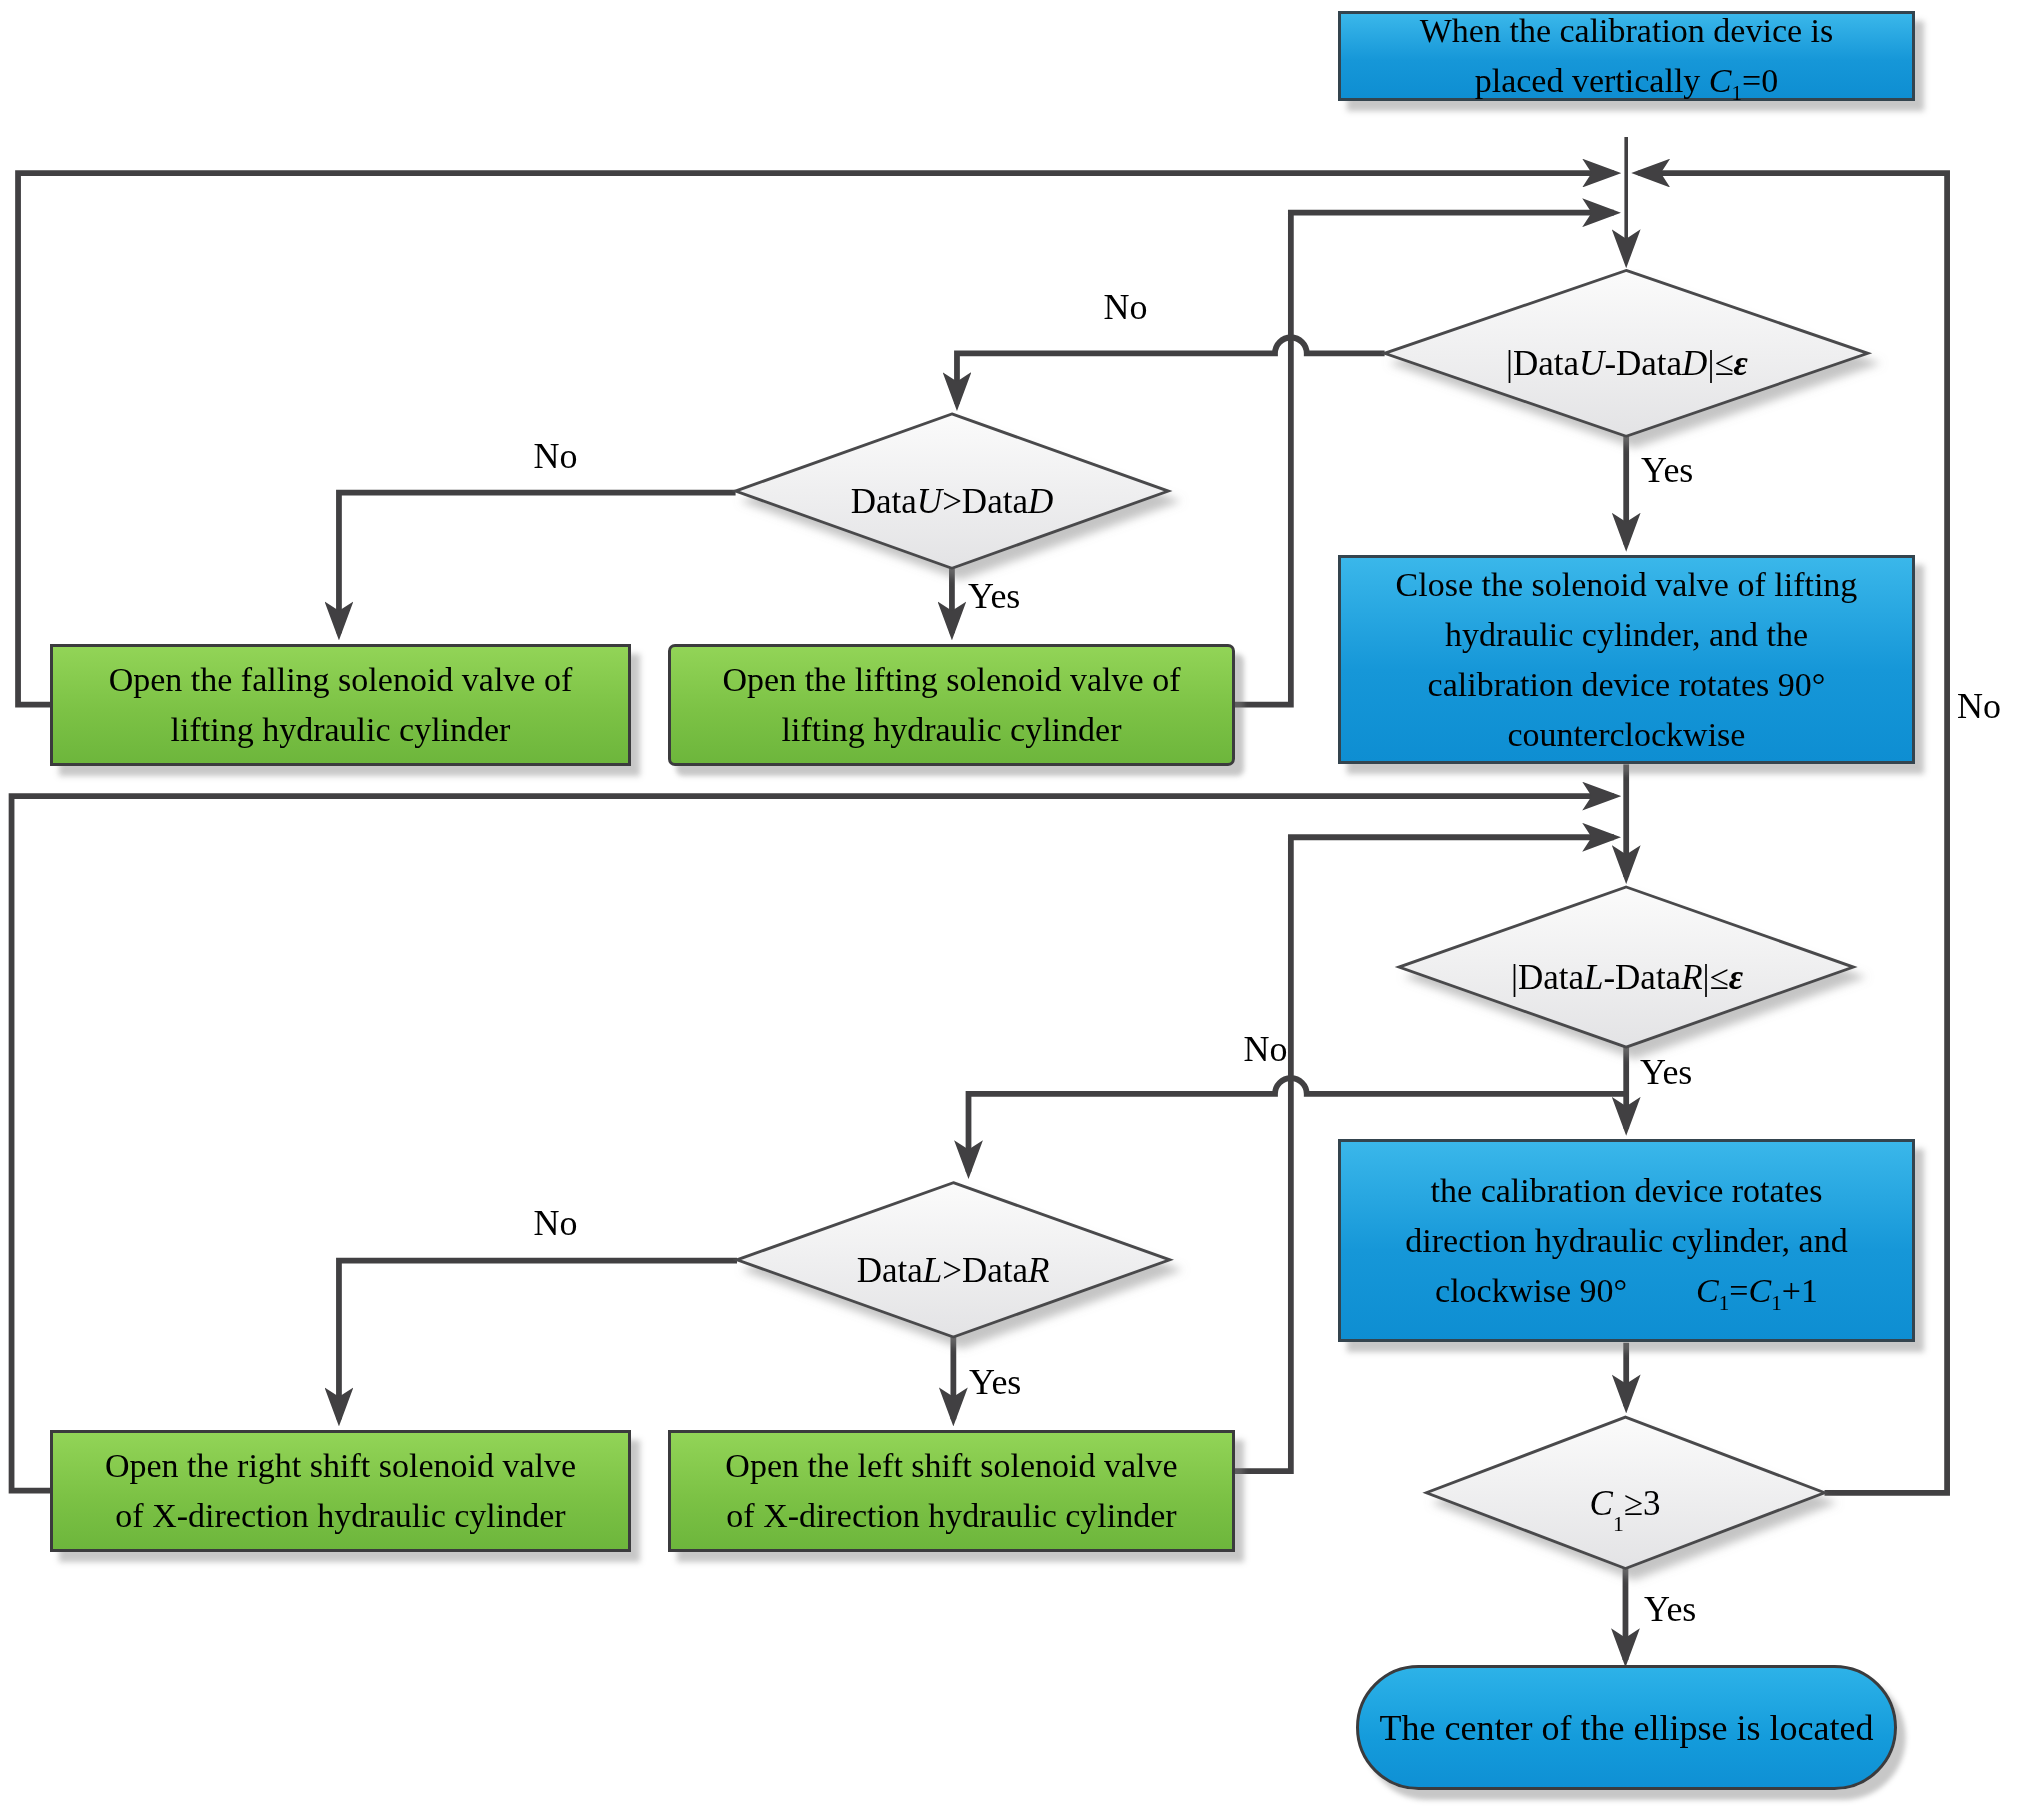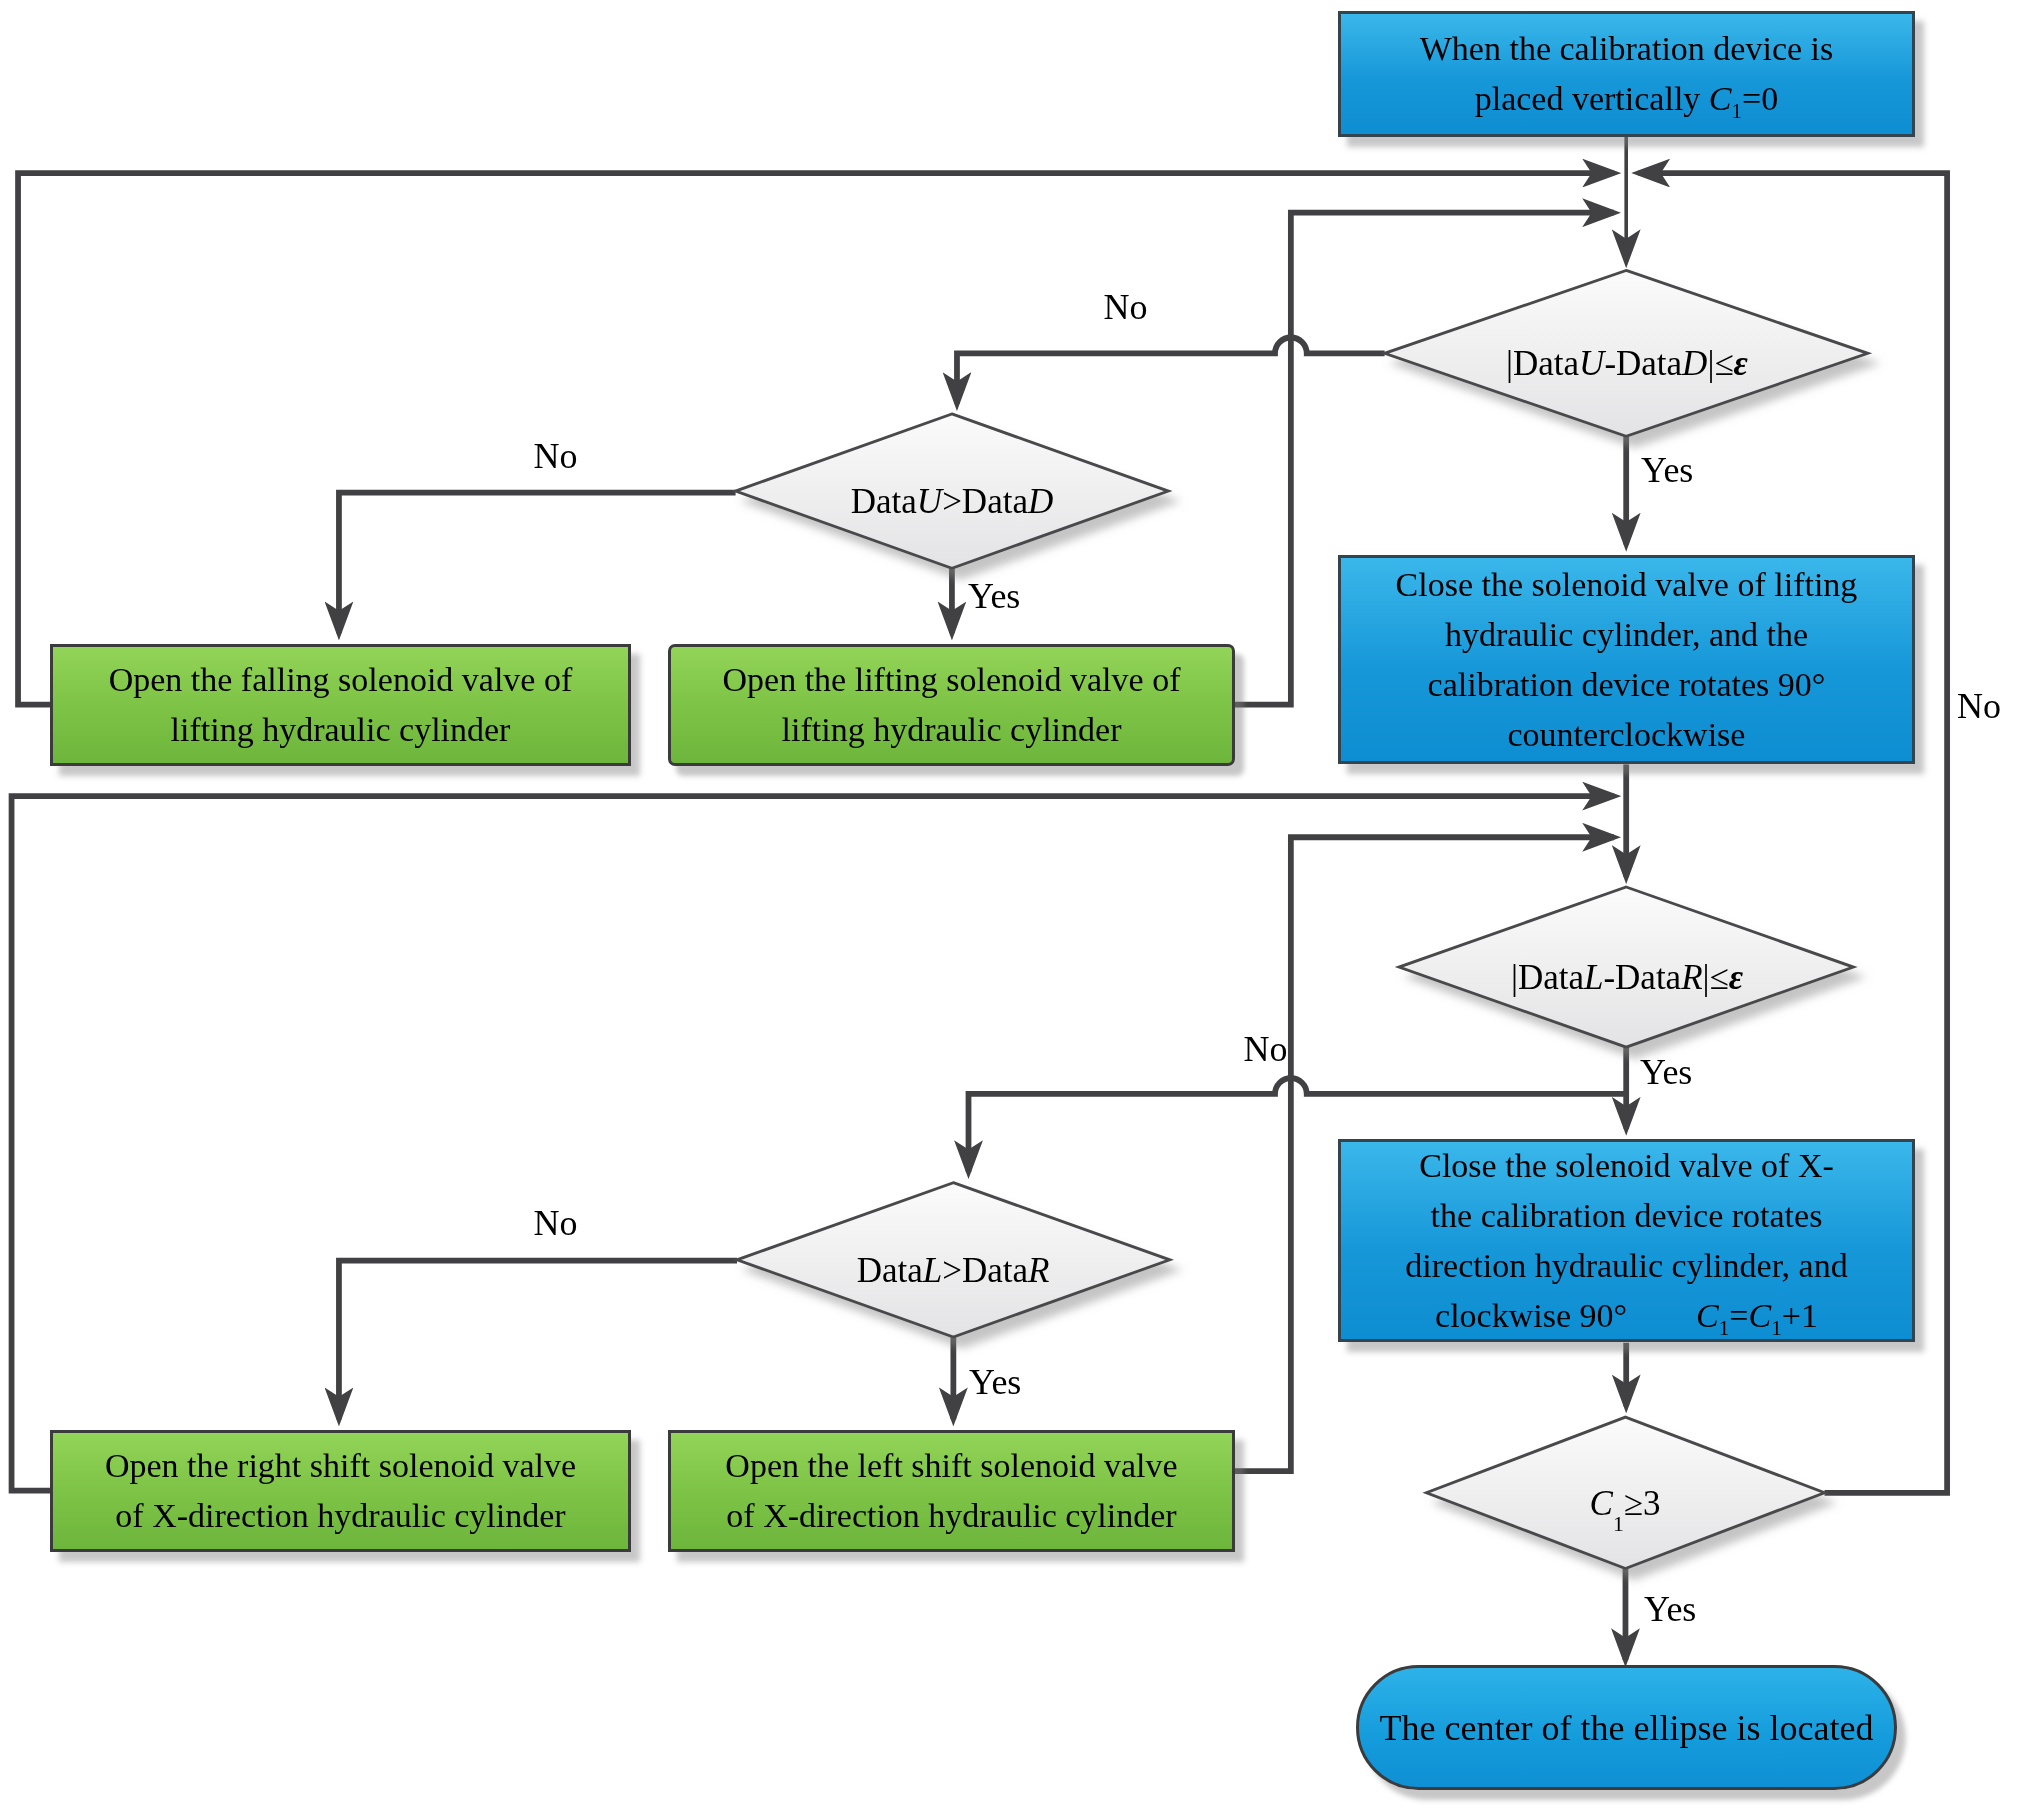--- a/index.html
+++ b/index.html
@@ -66,39 +66,38 @@
 
     <g stroke="#4a4a4c" stroke-width="4" fill="url(#dg)" filter="url(#ds)">
       <polygon points="2255,375 2590,490 2255,605 1920,490"></polygon>
       <polygon points="1320,574 1620,681 1320,788 1020,681"></polygon>
       <polygon points="2255,1230 2570,1341 2255,1452 1940,1341"></polygon>
       <polygon points="1322,1640 1622,1747 1322,1854 1022,1747"></polygon>
       <polygon points="2254,1965 2530,2070 2254,2175 1978,2070"></polygon>
     </g>
   </svg>
 
-  <div class="node proc-blue" style="left:1338px;top:10.8px;width:577px;height:126px;justify-content:center;">
+  <div class="node proc-blue" style="left:1338px;top:10.8px;width:577px;height:90px;justify-content:center;">
     <div class="node-text">
       <div><span>When the calibration device is</span></div>
       <div><span>placed vertically </span><i>C</i><sub>1</sub><span>=0</span></div>
     </div>
   </div>
 
   <div class="node proc-blue" style="left:1338px;top:555px;width:577px;height:209px;">
     <div class="node-text">
       <div>Close the solenoid valve of lifting</div>
       <div>hydraulic cylinder, and the</div>
       <div>calibration device rotates 90°</div>
       <div>counterclockwise</div>
     </div>
   </div>
 
   <div class="node proc-blue" style="left:1338px;top:1139px;width:577px;height:203px;">
     <div class="node-text">
-      <div>Close the solenoid valve of X-</div>
       <div>the calibration device rotates</div>
       <div>direction hydraulic cylinder, and</div>
       <div><span>clockwise 90°</span><span class="wgap"></span><i>C</i><sub>1</sub><span>=</span><i>C</i><sub>1</sub><span>+1</span></div>
     </div>
   </div>
 
   <div class="node proc-green" style="left:50px;top:644px;width:581px;height:122px;">
     <div class="node-text">
       <div>Open the falling solenoid valve of</div>
       <div>lifting hydraulic cylinder</div>

